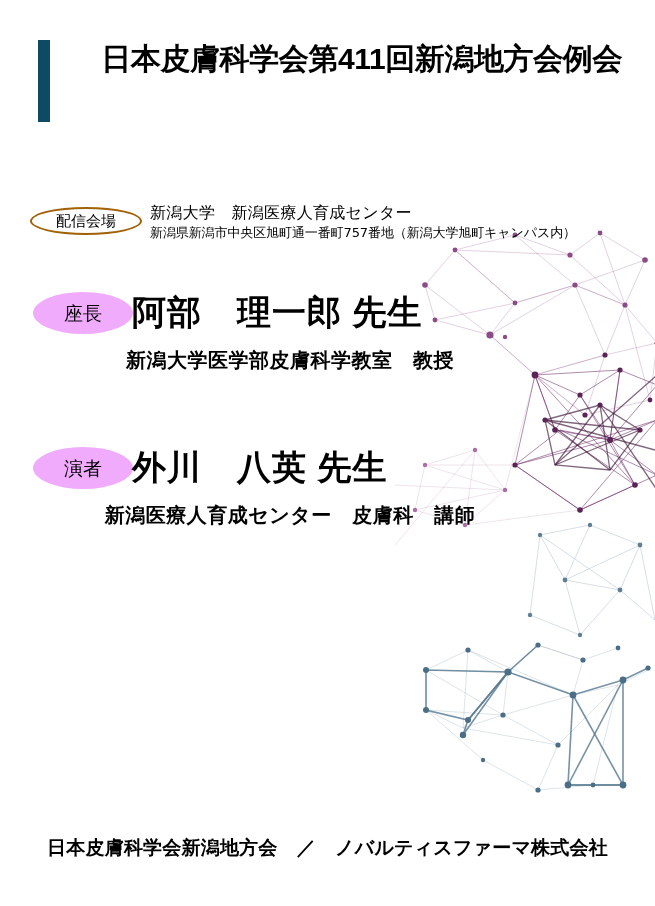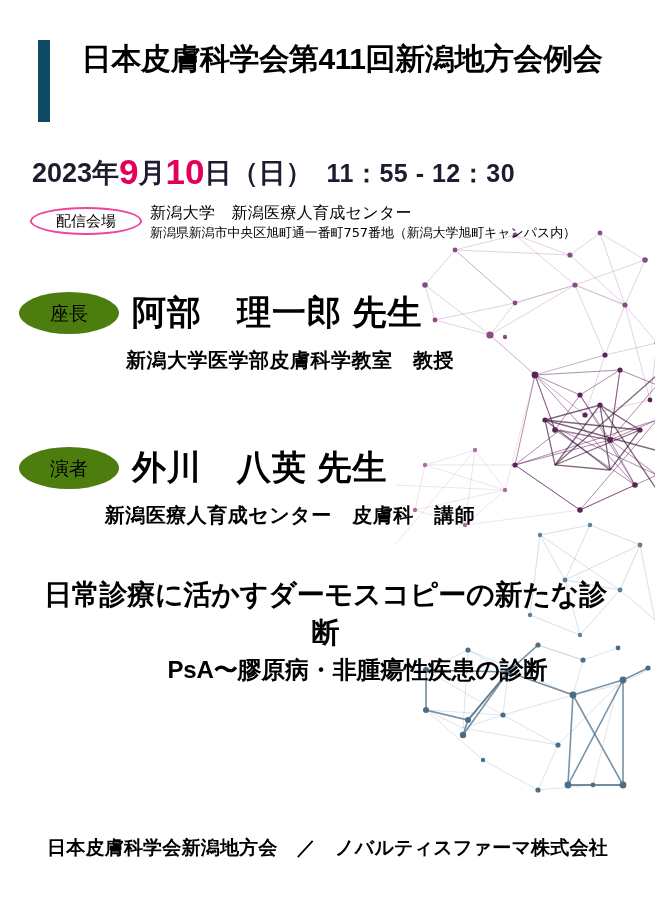--- a/index.html
+++ b/index.html
@@ -57,21 +57,21 @@
     top: 2px;
     width: 12px;
     height: 82px;
     background: #0d4a63;
   }
   .title-text {
     position: absolute;
     left: 62px;
     top: 0;
     width: 560px;
-    text-align: center;
+    text-align: right;
     color: #000000;
     font-weight: bold;
     font-size: 30px;
     line-height: 41px;
     letter-spacing: -0.4px;
   }
   .title-line2 {
     display: block;
   }
 
@@ -107,21 +107,21 @@
     top: 203px;
     width: 625px;
     height: 46px;
   }
   .pill-outline {
     position: absolute;
     left: 0;
     top: 4px;
     width: 112px;
     height: 28px;
-    border: 2px solid #ec4899;
+    border: 2px solid #a16207;
     border-radius: 56px / 14px;
     background: transparent;
     box-sizing: border-box;
   }
   .pill-outline span {
     display: block;
     width: 100%;
     text-align: center;
     line-height: 24px;
     font-size: 15px;
@@ -151,25 +151,25 @@
   .person {
     position: absolute;
     left: 0;
     width: 655px;
   }
   #person-chair { top: 288px; }
   #person-speaker { top: 443px; }
 
   .role-pill {
     position: absolute;
-    left: 19px;
+    left: 33px;
     top: 4px;
     width: 100px;
     height: 42px;
-    background: #4d7c0f;
+    background: #f0abfc;
     border-radius: 50%;
   }
   .role-pill span {
     display: block;
     width: 100%;
     text-align: center;
     line-height: 42px;
     font-size: 19px;
     color: #000000;
     font-family: "DejaVu Sans", sans-serif;
@@ -417,23 +417,20 @@
     </g>
   </svg>
 
   <div class="title-block">
     <div class="title-bar"></div>
     <div class="title-text">
       <span>日本皮膚科学会第411回新潟地方会例会</span>
     </div>
   </div>
 
-  <div class="date-row">
-    <span>2023年</span><span class="big-pink">9</span><span>月</span><span class="big-pink">10</span><span>日</span><span>（日）</span><span class="sep"></span><span class="time">11：55 - 12：30</span>
-  </div>
 
   <div class="venue-row">
     <div class="pill-outline">
       <span>配信会場</span>
     </div>
     <div class="venue-lines">
       <div class="venue-name">新潟大学　新潟医療人育成センター</div>
       <div class="venue-addr">新潟県新潟市中央区旭町通一番町757番地（新潟大学旭町キャンパス内）</div>
     </div>
   </div>
@@ -447,22 +444,18 @@
   </div>
 
   <div class="person" id="person-speaker">
     <div class="role-pill">
       <span>演者</span>
     </div>
     <div class="person-name">外川　八英 先生</div>
     <div class="person-affil">新潟医療人育成センター　皮膚科　講師</div>
   </div>
 
-  <div class="lecture">
-    <div class="lecture-main">日常診療に活かすダーモスコピーの新たな診断</div>
-    <div class="lecture-sub">PsA〜膠原病・非腫瘍性疾患の診断</div>
-  </div>
 
   <div class="footer">
     <div class="footer-orgs">日本皮膚科学会新潟地方会　／　ノバルティスファーマ株式会社</div>
   </div>
 
 </div>
 
 </body></html>

